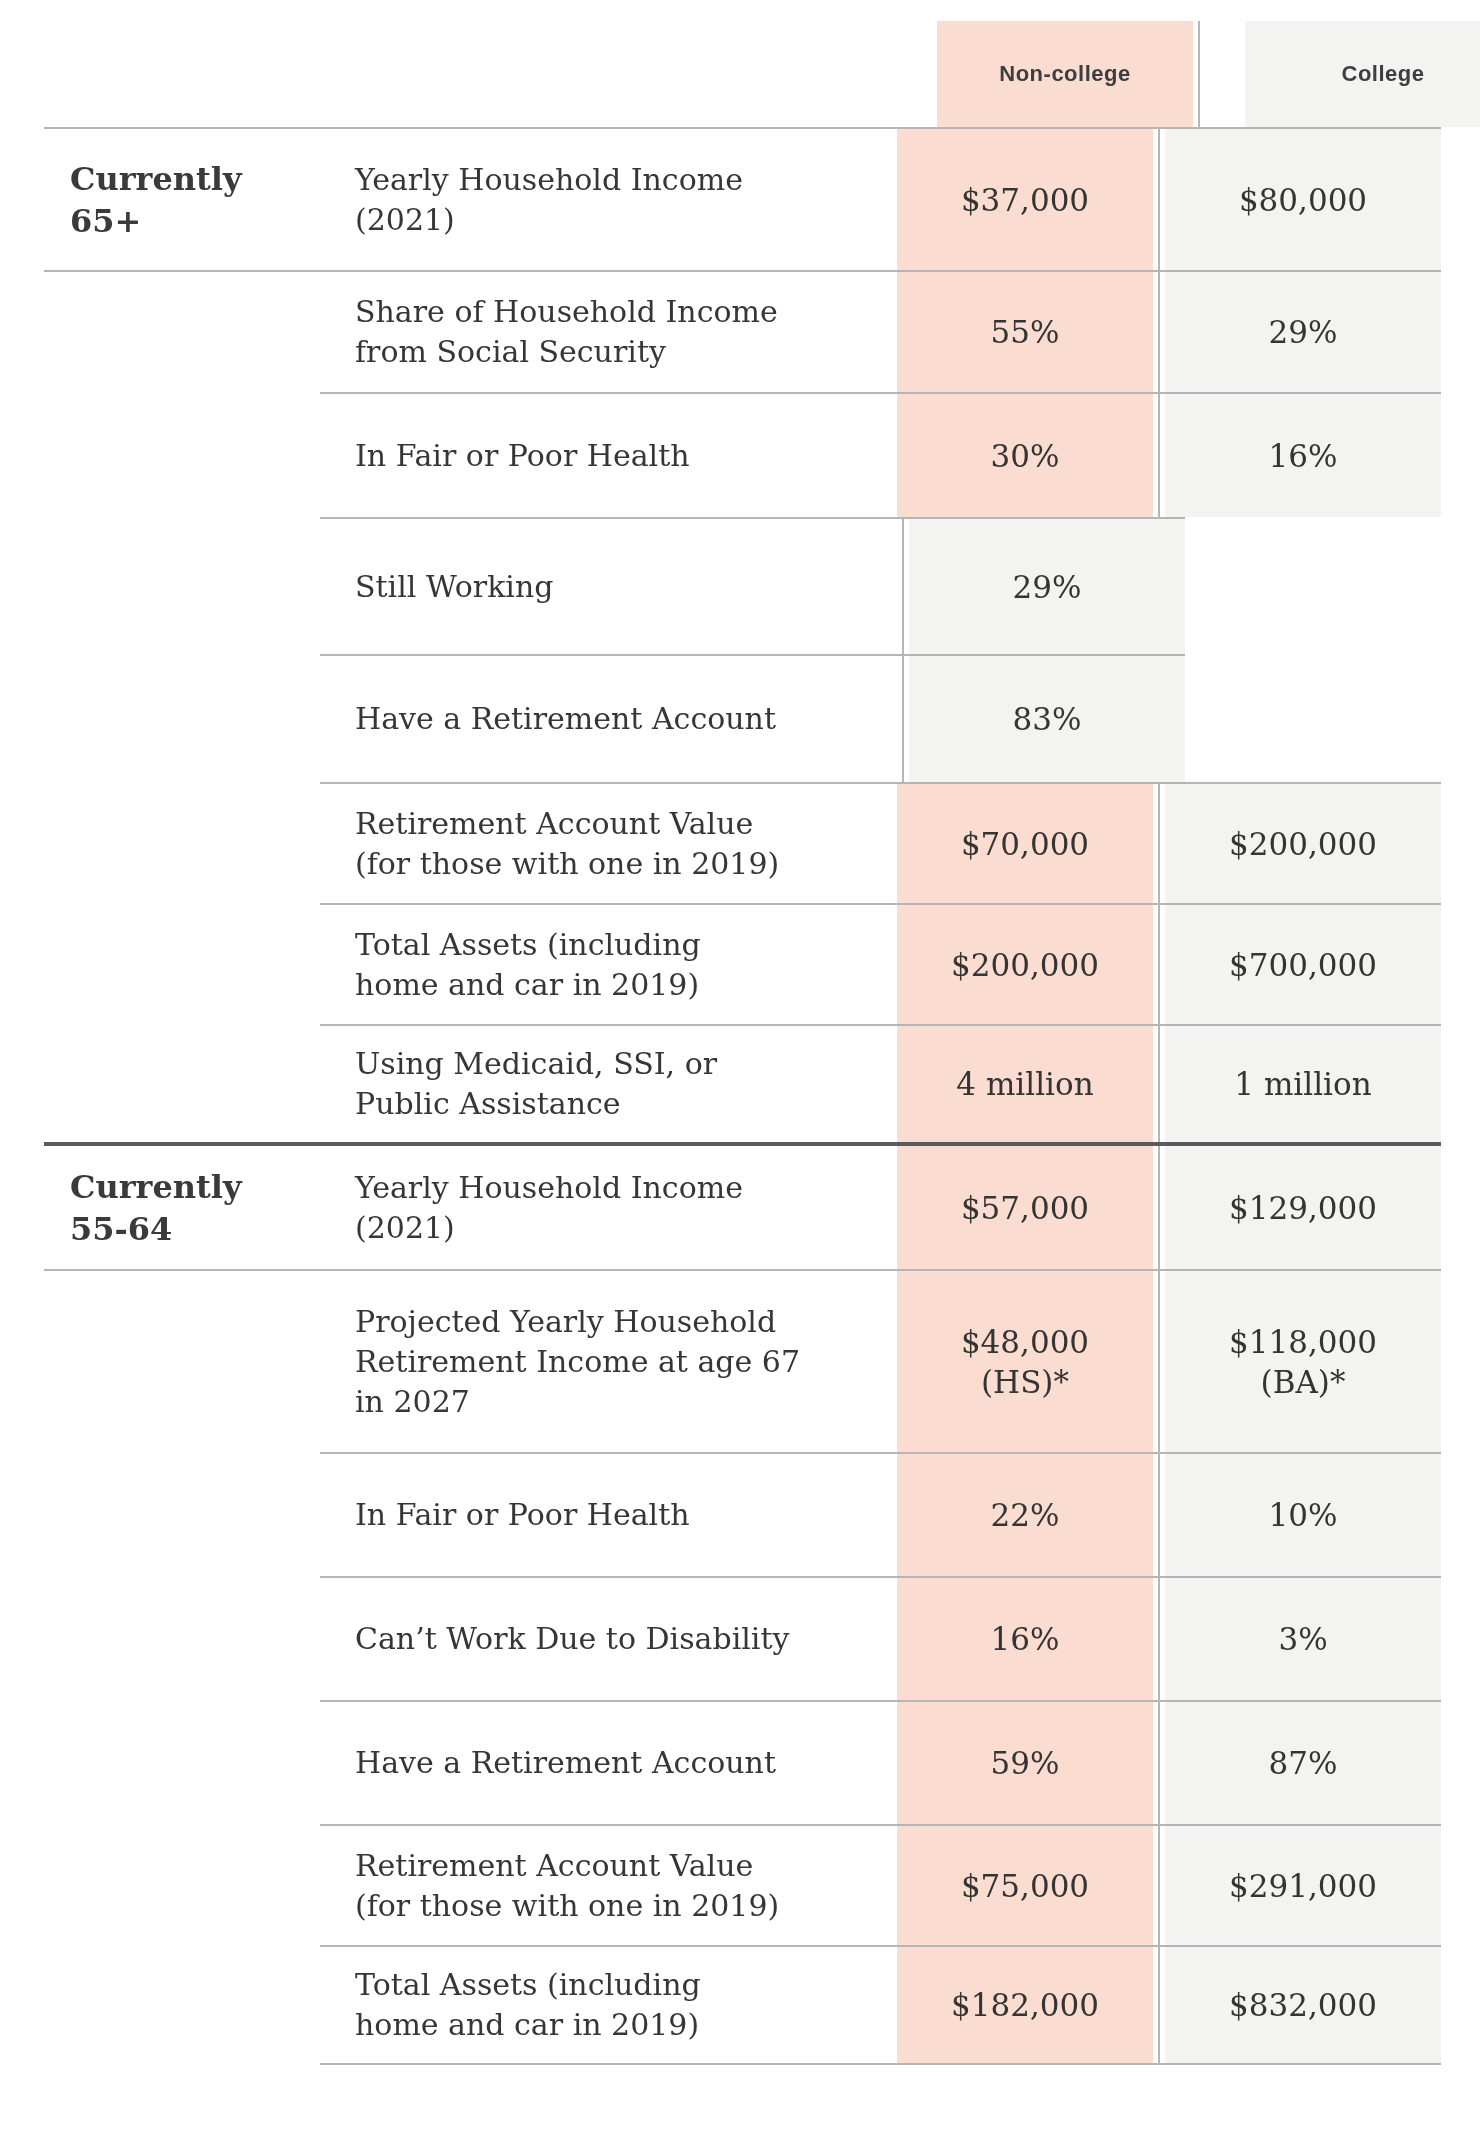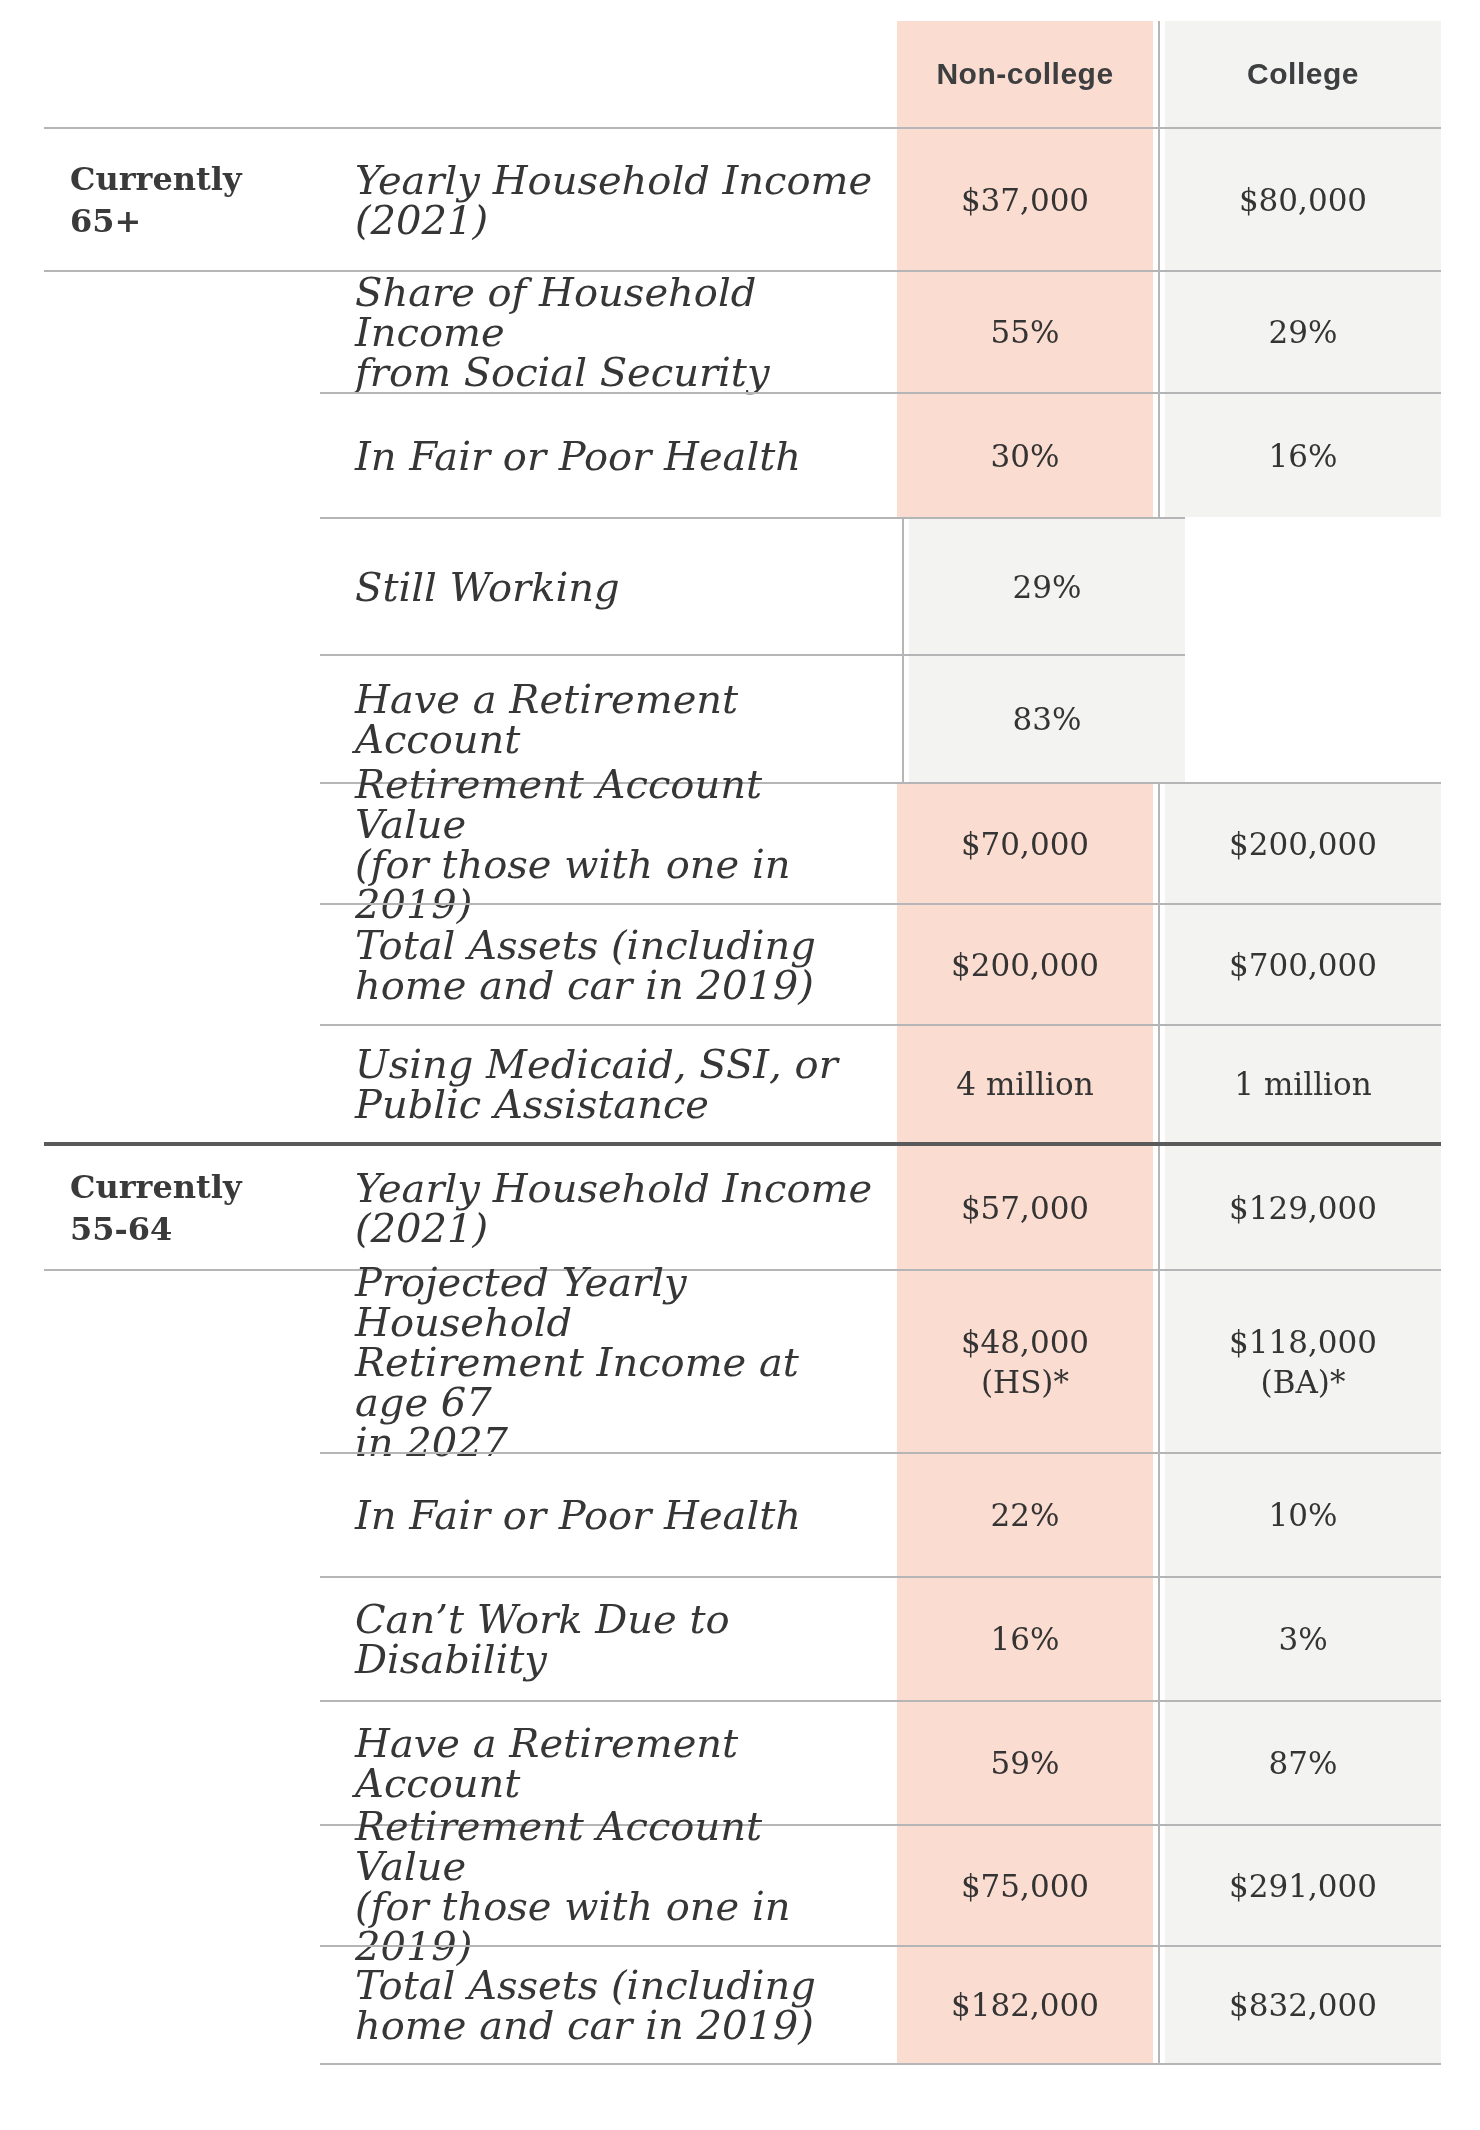--- a/index.html
+++ b/index.html
@@ -23,38 +23,38 @@
   .c-gutter { width: 12px;
               background: linear-gradient(to right, #ffffff 5px, #b6b6b6 5px, #b6b6b6 7px, #ffffff 7px); }
   .c-gray   { width: 276px; background: var(--gray, #f3f3f2); display: flex; align-items: center; justify-content: center; text-align: center; }
 
   
   .header-row { height: 106px; }
   .header-row .c-group, .header-row .c-metric { background: #ffffff; }
   .header-cell {
     font-family: "Liberation Sans", "DejaVu Sans", sans-serif;
     font-weight: bold;
-    font-size: 30px;
+    font-size: 22px;
     letter-spacing: 0.5px;
     color: #3d3e40;
+    margin-left: 40px;
   }
 
   
   .group-label {
     font-weight: bold;
     font-size: 32px;
     line-height: 42px;
     color: #3a3a3a;
     white-space: pre-line;
   }
   .metric-label {
-    font-size: 40px;
+    font-size: 30px;
     line-height: 40px;
     white-space: pre-line;
-    font-style: italic;
   }
   .value {
     font-size: 31px;
     line-height: 40px;
     white-space: pre-line;
     color: #343434;
   }
 
   
   .b-full  > .cell { border-top: 2px solid var(--line, #b3b5b6); }

